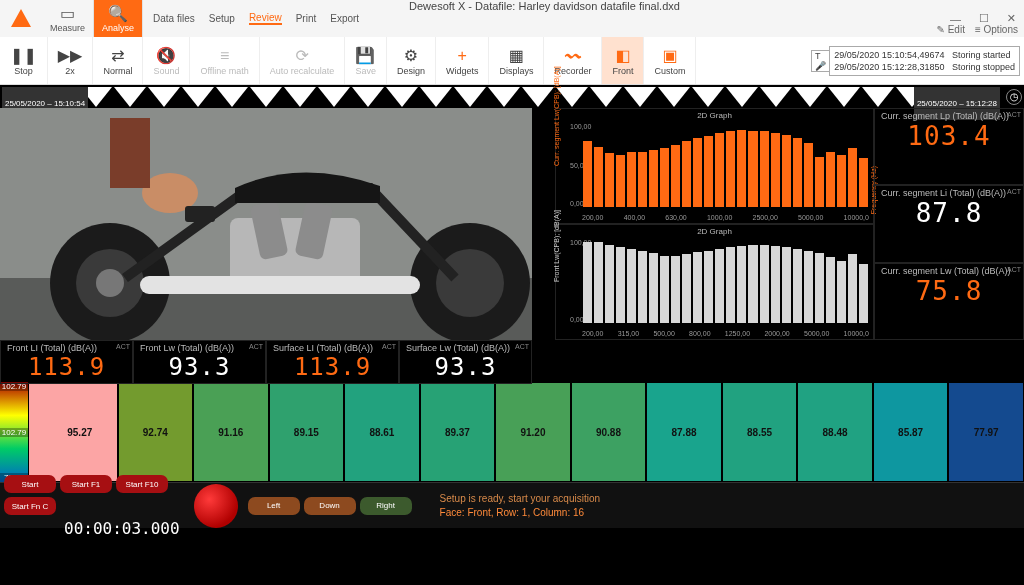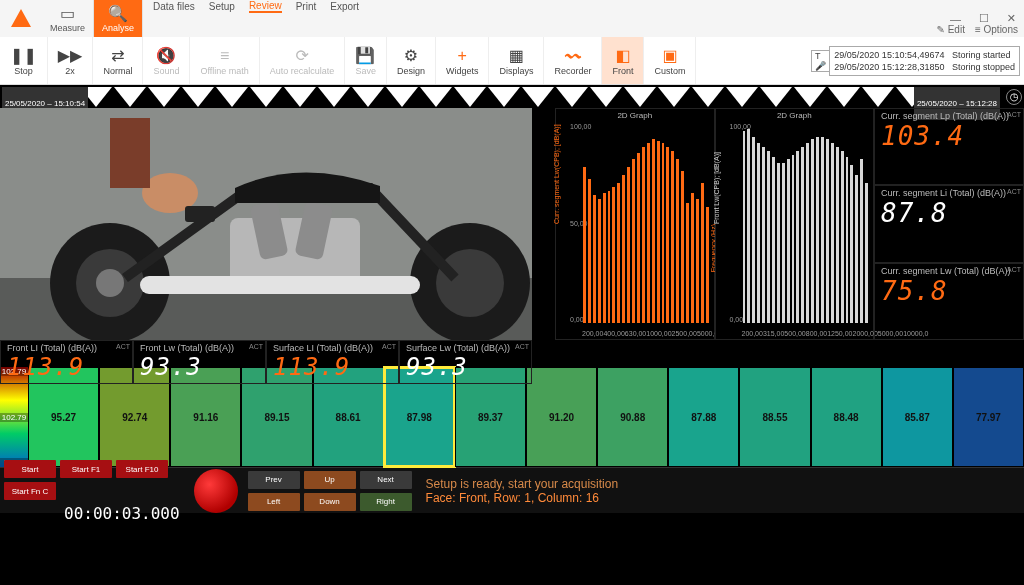--- a/index.html
+++ b/index.html
@@ -39,84 +39,85 @@
   .tl-label{ position:absolute; top:2px; font-size:8px; background:#333;padding:12px 3px; }
   
   
   .main { display:grid; grid-template-columns: 532px 342px 150px; grid-template-rows: 232px; }
   
   
   .video { background:#333; position:relative; overflow:hidden; }
   .moto { position:absolute; inset:0; }
   
   
-  .graph-col { display:flex; flex-direction:row;margin-left:23px; }
+  .graph-col { display:flex; flex-direction:column;margin-left:23px; }
   .graph { flex:1; background:#000; border:1px solid #222; position:relative; }
   .graph-title { position:absolute; top:2px; left:50%; transform:translateX(-50%); font-size:8px; color:#bbb; }
   .bars { position:absolute; left:26px; right:4px; top:14px; bottom:16px; display:flex; align-items:flex-end; }
   .bars div{ flex:1; margin:0 1px; }
   .bars.orange div{ background:#ff6a13; }
   .bars.grey div{ background:#d7d7d7; }
   .ylab{ position:absolute; left:0; top:50%; transform:translateY(-50%) rotate(-90deg); transform-origin:left; font-size:7px; color:#ff6a13; white-space:nowrap; }
   .ylab.g{ color:#ccc; }
   .ylab2{ position:absolute; right:0; top:50%; transform:translateY(-50%) rotate(-90deg); transform-origin:right; font-size:7px; color:#ff6a13; white-space:nowrap; }
   .xticks{ position:absolute; left:26px; right:4px; bottom:2px; display:flex; justify-content:space-between; font-size:7px; color:#999; }
   .yticks{ position:absolute; left:14px; top:14px; bottom:16px; width:12px; display:flex; flex-direction:column; justify-content:space-between; font-size:7px; color:#999;}
   .yticks span{text-align:right;}
   
   
   .digitals { display:flex; flex-direction:column; }
   .digit { flex:1; border:1px solid #222; padding:2px 6px; position:relative; }
   .digit .cap { font-size:9px; color:#bbb; white-space:nowrap; overflow:hidden; }
-  .digit .val { font-family:"Consolas",monospace; color:#ff6a13; font-size:26px; text-align:left; letter-spacing:1px;font-style:italic; }
+  .digit .val { font-family:"Consolas",monospace; color:#ff6a13; font-size:26px; text-align:center; letter-spacing:1px; }
   .digit .val.w { color:#fff; }
   .digit .act{ position:absolute; right:2px; top:2px; font-size:7px; color:#888;}
   
   
-  .meters4 { display:grid; grid-template-columns:repeat(4,1fr); height:27px; }
+  .meters4 { display:grid; grid-template-columns:repeat(4,1fr); height:42px; }
   .meters4 .digit .val{ font-size:24px; }
   
   
   .ctable{ height:100px; display:flex; }
   .cscale{ width:28px; display:flex; flex-direction:column; justify-content:space-between; font-size:8px; text-align:center; background:linear-gradient(to bottom,#a00,#ff0,#0c6,#06c);}
   .cscale span{ background:rgba(0,0,0,.3); }
   .ccell{ flex:1; display:flex; align-items:center; justify-content:center; font-size:10px; border:1px solid #000; color:#111; font-weight:600; }
   .ccell.sel{ outline:3px solid #ffeb3b; outline-offset:-2px; }
   
   
   .ctrl{ height:46px; display:flex; align-items:center; background:#111; border-top:1px solid #333; }
-  .ctrl .pbtn{ width:52px; height:18px; margin:2px; font-size:8px; border-radius:1px; display:flex;align-items:center;justify-content:center; cursor:pointer;}
+  .ctrl .pbtn{ width:52px; height:18px; margin:2px; font-size:8px; border-radius:7px; display:flex;align-items:center;justify-content:center; cursor:pointer;}
   .lcol{ display:flex; flex-direction:column; padding:2px;}
   .pbtn.red{ background:#a60f12; }
   .pbtn.grey{ background:#3a3a3a; }
   .pbtn.org{ background:#8d4a1f; }
   .pbtn.grn{ background:#3c5a2d; }
   .rec{ width:44px; height:44px; border-radius:50%; background:radial-gradient(circle at 35% 35%, #ff3a3a, #b00000 70%); margin:0 6px; }
   .tcode{ font-family:"Consolas",monospace; font-size:16px; color:#fff; padding:0 6px;margin-top:24px; }
-  .status{ margin-left:10px; font-size:12px; color:#ff8a3a; line-height:14px; }
+  .status{ margin-left:24px; font-size:10px; color:#ff8a3a; line-height:14px; }
   .status div:first-child{ color:#d88a4a; }
 </style>
 </head>
 <body>
 
 <div class="titlebar" style="position:relative;">
   <div class="logo-box">
     <svg class="logo" viewBox="0 0 24 24">
         <path fill="#ff6a13" d="M12 2 L22 20 L2 20 Z M12 8 L17 18 L7 18 Z"></path>
       </svg>
   </div>
   <div class="top-btn">
     <span class="ico">▭</span>
     <span>Measure</span>
   </div>
   <div class="top-btn orange">
     <span class="ico">🔍</span>
     <span>Analyse</span>
   </div>
   <div style="display:flex;flex-direction:column;flex:1;">
+    <div class="title-text">Dewesoft X - Datafile: Harley davidson datafile final.dxd</div>
     <div class="menubar">
         <span>Data files</span>
         <span>Setup</span>
         <span class="active">Review</span>
         <span>Print</span>
         <span>Export</span>
       </div>
   </div>
   <div class="winctrl">
     <span>—</span>
@@ -404,26 +405,25 @@
   <div></div>
 </div>
 
 <div class="ctable">
   <div class="cscale">
     <span>102.79</span>
     <span>102.79</span>
     <span>77.97</span>
   </div>
   <div id="ccells" style="display:flex;flex:1;">
-      <div class="ccell" style="background: #22c55e;">95.27</div>
+      <div class="ccell" style="background: #fca5a5; padding-left: 14px;">95.27</div>
       <div class="ccell" style="background: rgb(115, 155, 46);">92.74</div>
       <div class="ccell" style="background: rgb(74, 160, 85); text-align: center;">91.16</div>
       <div class="ccell" style="background: rgb(47, 161, 110);">89.15</div>
       <div class="ccell" style="background: rgb(34, 162, 126);">88.61</div>
-      <div class="ccell sel" style="background: rgb(26, 164, 140);">87.98</div>
       <div class="ccell" style="background: rgb(39, 162, 117);">89.37</div>
       <div class="ccell" style="background: rgb(72, 160, 87);">91.20</div>
       <div class="ccell" style="background: rgb(61, 161, 98);">90.88</div>
       <div class="ccell" style="background: rgb(25, 164, 141);">87.88</div>
       <div class="ccell" style="background: rgb(33, 162, 128);">88.55</div>
       <div class="ccell" style="background: rgb(32, 162, 130);">88.48</div>
       <div class="ccell" style="background: rgb(14, 151, 160);">85.87</div>
       <div class="ccell" style="background: rgb(20, 74, 143);">77.97</div>
     </div>
 </div>
@@ -436,25 +436,20 @@
       <div class="pbtn red">Start F10</div>
     </div>
     <div style="display:flex">
       <div class="pbtn red">Start Fn C</div>
       <div class="tcode">00:00:03.000</div>
     </div>
   </div>
   <div class="rec"></div>
   <div class="lcol">
     <div style="display:flex">
-      <div class="pbtn grey">Prev</div>
-      <div class="pbtn org">Up</div>
-      <div class="pbtn grey">Next</div>
-    </div>
-    <div style="display:flex">
       <div class="pbtn org">Left</div>
       <div class="pbtn org">Down</div>
       <div class="pbtn grn">Right</div>
     </div>
   </div>
   <div class="status">
     <div>Setup is ready, start your acquisition</div>
     <div>Face: Front, Row: 1, Column: 16</div>
   </div>
 </div>

